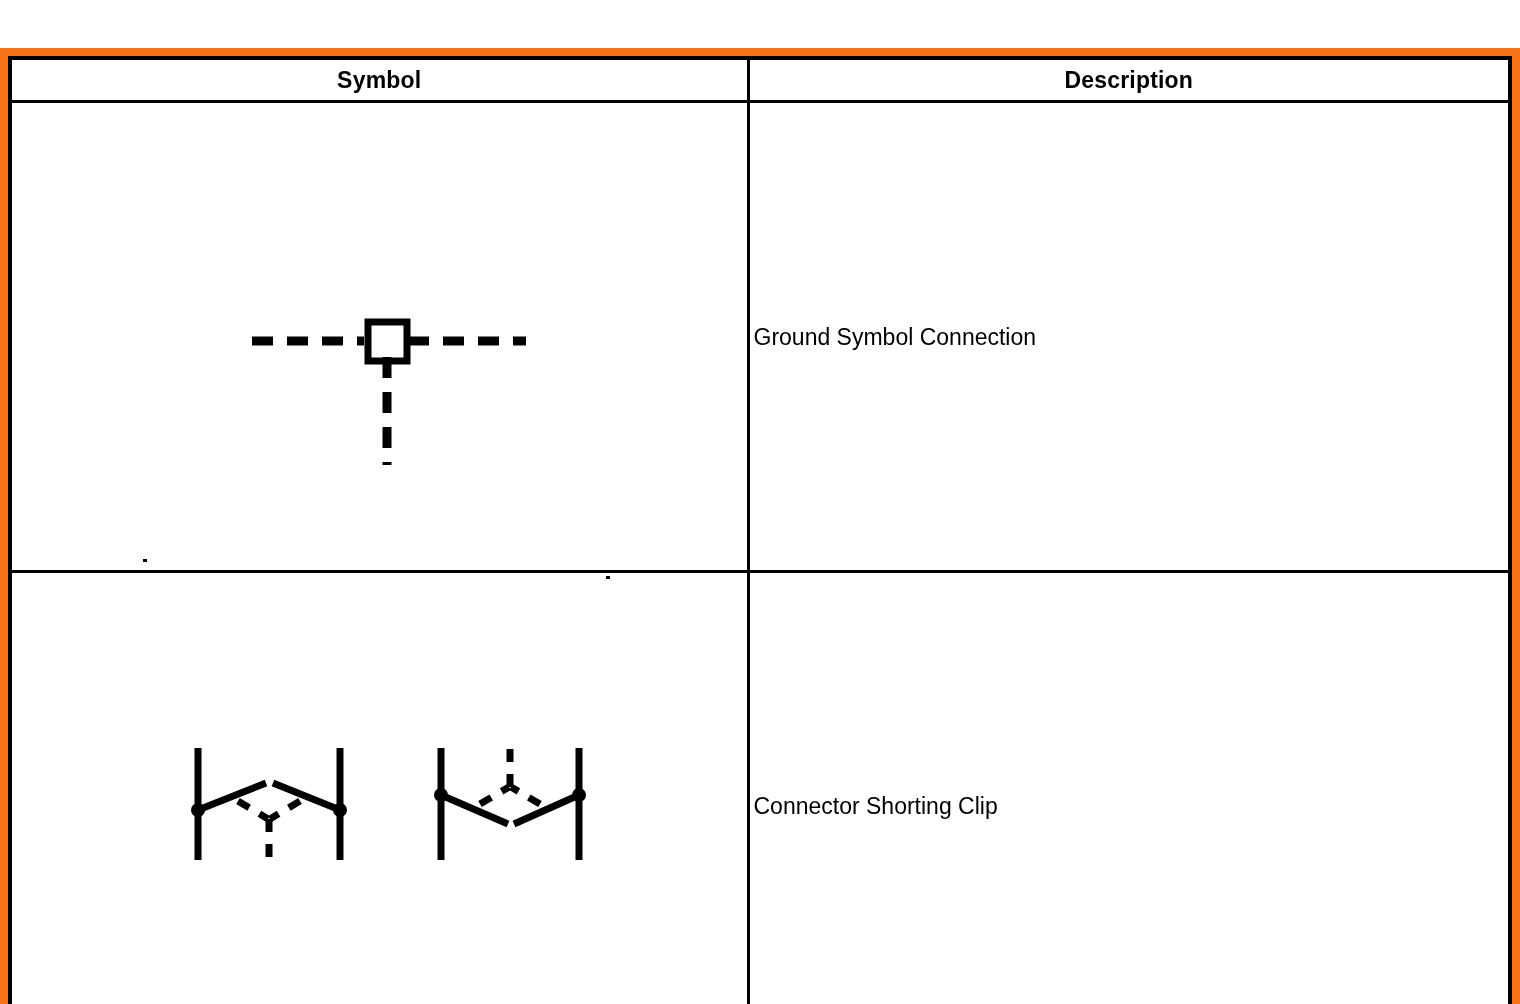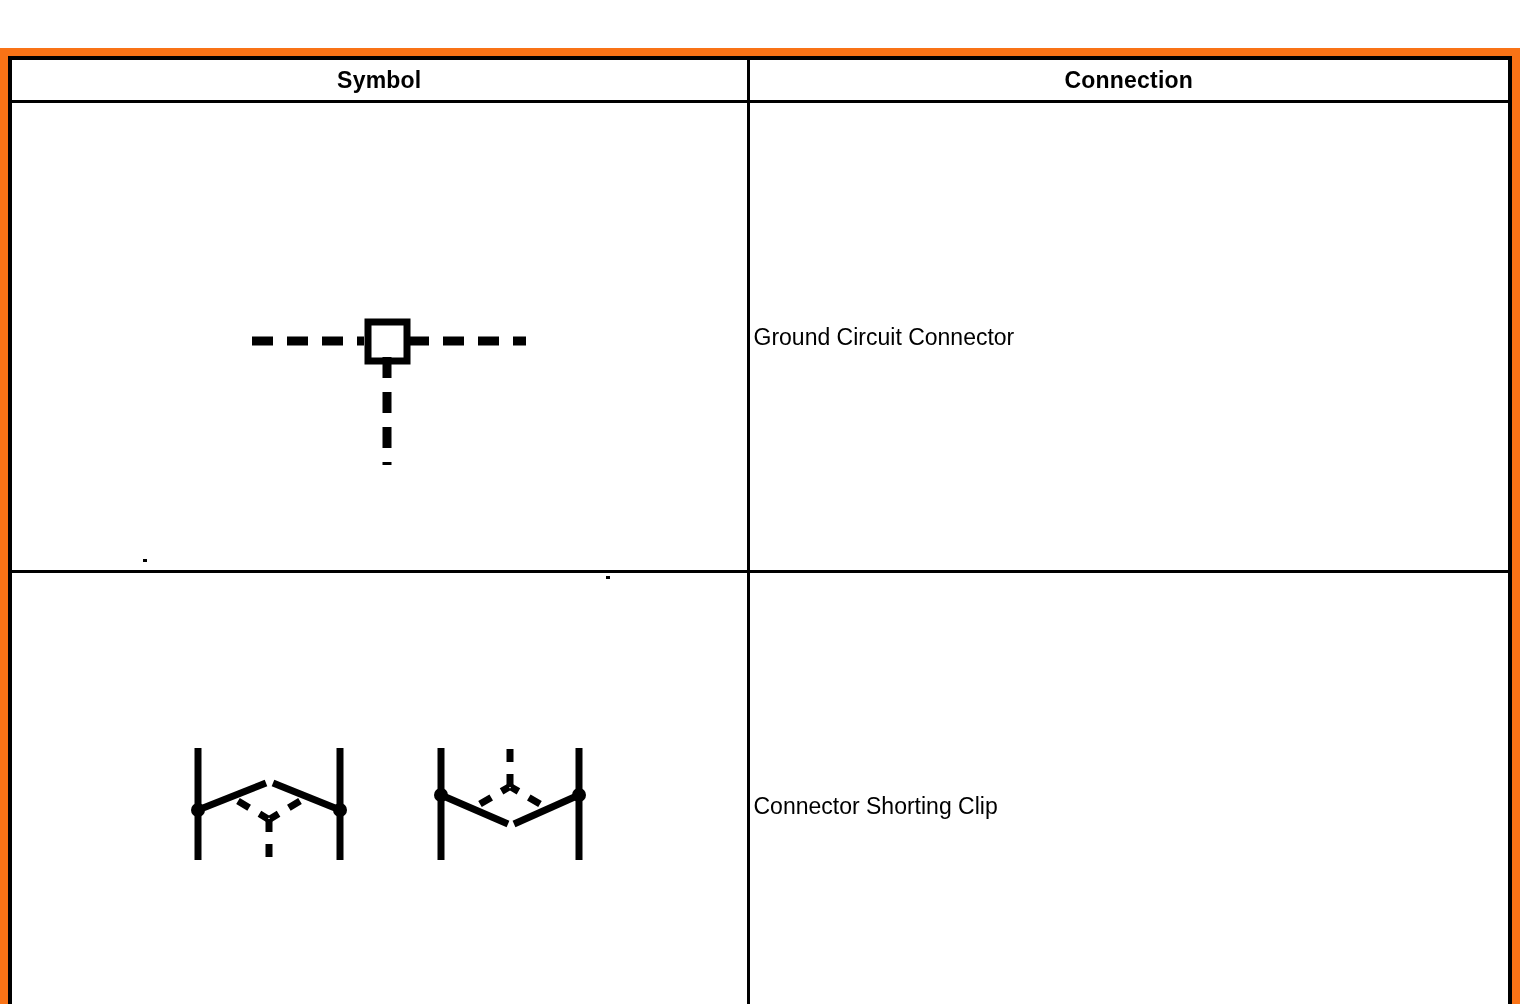--- a/index.html
+++ b/index.html
@@ -126,21 +126,21 @@
       <col class="col-symbol">
       <col class="col-desc">
     </colgroup>
 
     <thead>
       <tr class="head-row">
         <th>
           <span class="head-label">Symbol</span>
         </th>
         <th>
-          <span class="head-label">Connection</span>
+          <span class="head-label">Description</span>
         </th>
       </tr>
     </thead>
 
     <tbody>
 
       <tr class="body-row row-ground">
         <td class="cell-symbol">
           <div class="symbol-stage">
             <div class="ground-art">
@@ -151,21 +151,21 @@
                 <line x1="172" y1="78" x2="290" y2="78" stroke="#000000" stroke-width="9" stroke-dasharray="21 14"></line>
 
                 <line x1="151" y1="94" x2="151" y2="202" stroke="#000000" stroke-width="9" stroke-dasharray="21 14"></line>
 
                 <rect x="132" y="59" width="39" height="39" fill="none" stroke="#000000" stroke-width="7"></rect>
               </svg>
             </div>
           </div>
         </td>
         <td class="cell-desc">
-          <span class="desc-text">Ground Circuit Connector</span>
+          <span class="desc-text">Ground Symbol Connection</span>
         </td>
       </tr>
 
       <tr class="body-row row-clip">
         <td class="cell-symbol">
           <div class="symbol-stage">
             <div class="clip-art">
               <svg class="symbol-svg" width="430" height="150" viewBox="0 0 430 150" xmlns="http://www.w3.org/2000/svg">
 
                 <g>

